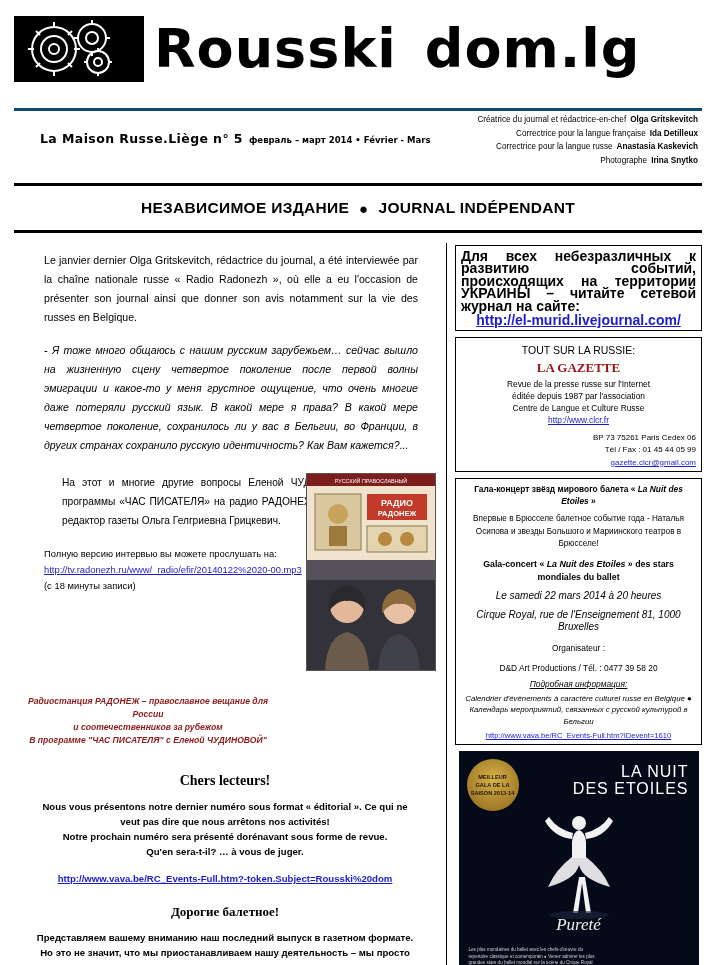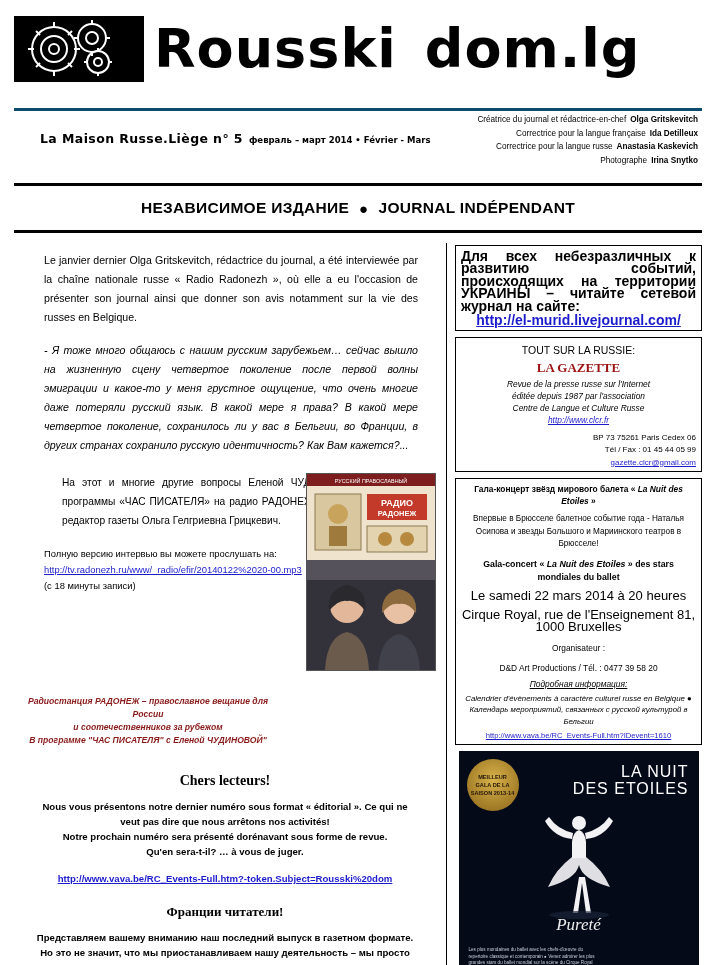--- a/index.html
+++ b/index.html
@@ -232,21 +232,20 @@
     font-weight: bold;
     font-size: 13px;
     color: #9c1313;
     font-family: "Liberation Serif", serif;
     margin-bottom: 2px;
   }
   .gz-line {
     text-align: center;
     font-size: 8.4px;
     line-height: 12px;
-    font-style: italic;
   }
   .gz-line a { color: #1c1ccc; text-decoration: underline; }
   .gz-addr {
     text-align: right;
     font-size: 8px;
     line-height: 11.6px;
     margin-top: 6px;
   }
   .gz-mail {
     text-align: right;
@@ -271,23 +270,24 @@
   .gala-fr-title {
     text-align: center;
     font-weight: bold;
     font-size: 8.8px;
     line-height: 13px;
     margin-top: 8px;
   }
   .gala-fr-title em { font-style: italic; }
   .gala-fr {
     text-align: center;
-    font-size: 13px;
+    font-size: 10px;
     line-height: 12.6px;
     margin-top: 6px;
+    font-style: italic;
   }
   .gala-org {
     text-align: center;
     font-size: 8.4px;
     line-height: 12.6px;
     margin-top: 8px;
   }
   .gala-info {
     text-align: center;
     font-size: 8.4px;
@@ -542,21 +542,21 @@
       </div>
 
       <div class="cl-title">Chers lecteurs!</div>
       <div class="cl-body" style="white-space:pre-line">Nous vous présentons notre dernier numéro sous format  « éditorial ». Ce qui ne veut pas dire que nous arrêtons nos activités!
 Notre prochain numéro sera présenté dorénavant sous forme de revue.
 Qu'en sera-t-il? … à vous de juger.</div>
       <div class="cl-link">
         <a href="#">http://www.vava.be/RC_Events-Full.htm?-token.Subject=Rousski%20dom</a>
       </div>
 
-      <div class="ru-title">Франции читатели!</div>
+      <div class="ru-title">Дорогие балетное!</div>
       <div class="ru-body" style="white-space:pre-line">Представляем вашему вниманию наш последний выпуск в газетном формате. Но это не значит, что мы приостанавливаем нашу деятельность – мы просто переходим на выпуск журнала.
 Каким он будет? – судить вам!</div>
 
     </div>
 
     <div class="col-right">
 
       <div class="rbox first">
         <div class="r-ru-bold">Для всех небезразличных к развитию событий, происходящих на территории УКРАИНЫ – читайте сетевой журнал на сайте:</div>
         <div class="r-ru-bold r-center" style="margin-top:2px">

